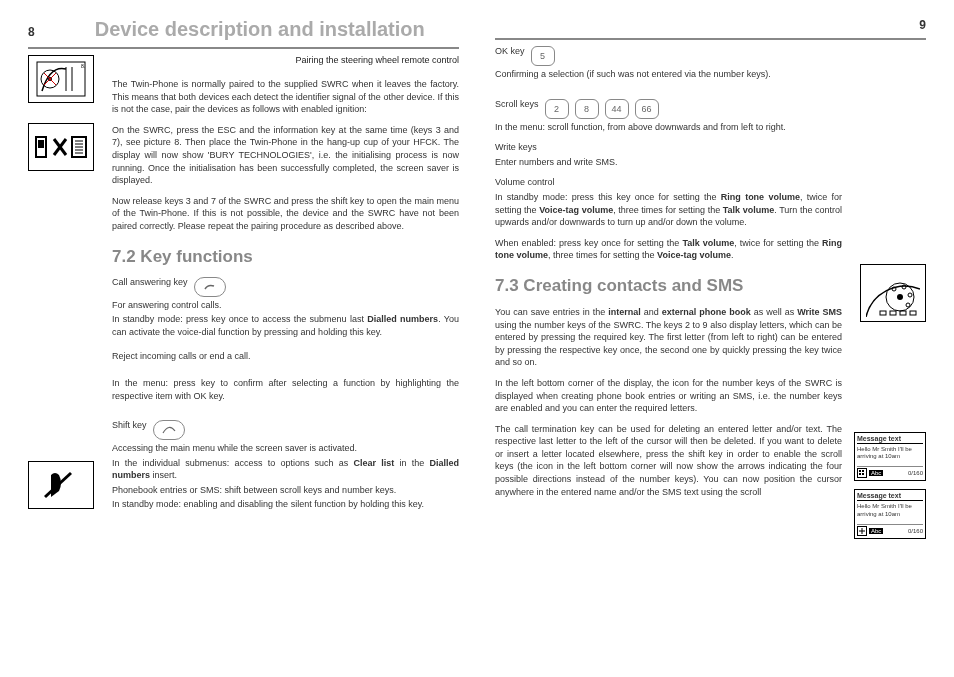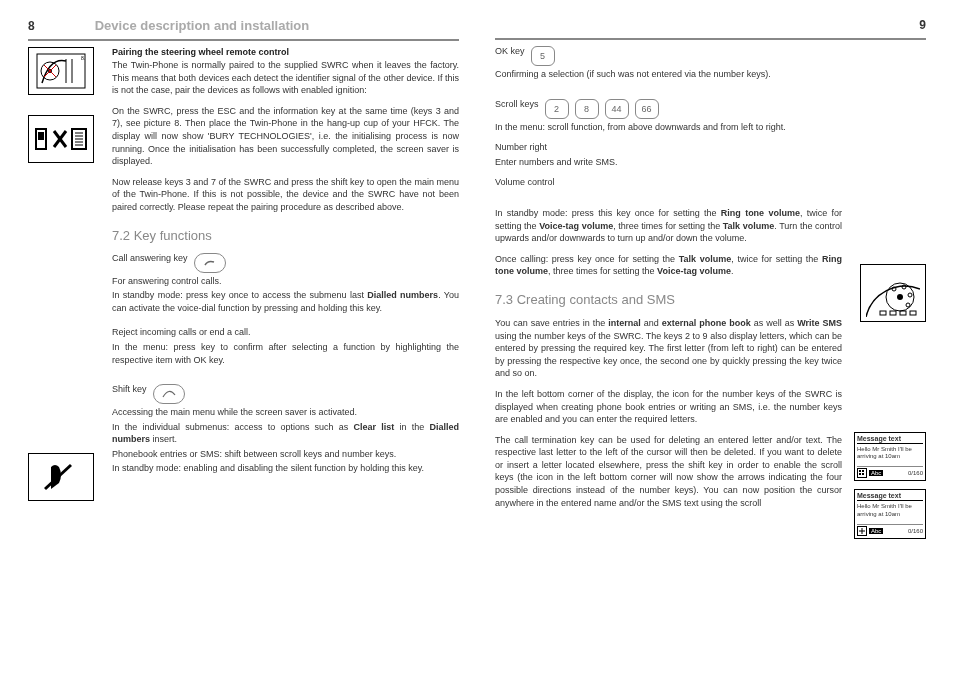--- a/index.html
+++ b/index.html
@@ -32,21 +32,21 @@
     color: #333;
   }
   .header-row {
     display: flex;
     align-items: baseline;
     margin-bottom: 6px;
   }
   .header-row.left .page-number { margin-right: 60px; }
   .header-row.right { justify-content: flex-end; }
   .doc-title {
-    font-size: 13px;
+    font-size: 20px;
     font-weight: bold;
     color: #aaa;
   }
   .body-cols {
     display: flex;
     gap: 14px;
   }
   .side-icons {
     width: 70px;
     flex-shrink: 0;
@@ -54,29 +54,30 @@
     flex-direction: column;
     align-items: flex-start;
   }
   .side-icons.right-side { align-items: flex-end; }
   .text-col {
     flex: 1;
     min-width: 0;
   }
   p { margin: 0 0 8px 0; line-height: 1.4; text-align: justify; }
   .section-head {
+    font-weight: bold;
+    color: #888;
+    font-size: 17px;
+    margin: 14px 0 10px 0;
+  }
+  .bold-head {
     font-weight: normal;
-    color: #888;
-    font-size: 13px;
-    margin: 14px 0 10px 0;
-  }
-  .bold-head {
-    font-weight: bold;
     color: #222;
-    margin-bottom: 2px;
+    margin-bottom: 13px;
+    text-align: right;
   }
   .key-line { display: flex; align-items: flex-start; gap: 6px; margin-bottom: 2px; }
   .key-icon {
     display: inline-flex;
     align-items: center;
     justify-content: center;
     border: 1.5px solid #888;
     border-radius: 6px;
     padding: 2px 4px;
     min-width: 14px;
@@ -202,21 +203,21 @@
                 <path d="M2 7 Q5 2 11 4" fill="none" stroke="#666" stroke-width="1.5"></path>
               </svg>
           </span>
         </div>
         <p style="margin-bottom:2px">For answering control calls.</p>
         <p style="margin-bottom:2px">
           <span>In standby mode: press key once to access the submenu last </span><b>Dialled numbers</b><span>. You can activate the voice-dial function by pressing and holding this key.</span>
         </p>
 
         <br>
-        <p style="margin-bottom:2px">Reject incoming calls or end a call.</p>
+        <p style="margin-bottom:14px">Reject incoming calls or end a call.</p>
         <p>In the menu: press key to confirm after selecting a function by highlighting the respective item with OK key.</p>
 
         <br>
         <div class="key-line">
           <span>Shift key</span>
           <span class="key-icon oval">
             <svg width="16" height="10" viewBox="0 0 16 10">
                 <path d="M2 8 Q8 -2 14 6" fill="none" stroke="#666" stroke-width="1.2"></path>
               </svg>
           </span>
@@ -248,29 +249,29 @@
         <br>
         <div class="key-line">
           <span>Scroll keys</span>
           <span class="key-icon">2</span>
           <span class="key-icon">8</span>
           <span class="key-icon">44</span>
           <span class="key-icon">66</span>
         </div>
         <p>In the menu: scroll function, from above downwards and from left to right.</p>
 
-        <p style="margin-bottom:2px">Number right</p>
+        <p style="margin-bottom:2px">Write keys</p>
         <p>Enter numbers and write SMS.</p>
 
-        <p style="margin-bottom:18px">Volume control</p>
+        <p style="margin-bottom:2px">Volume control</p>
         <p style="margin-bottom:8px">
           <span>In standby mode: press this key once for setting the </span><b>Ring tone volume</b><span>, twice for setting the </span><b>Voice-tag volume</b><span>, three times for setting the </span><b>Talk volume</b><span>. Turn the control upwards and/or downwards to turn up and/or down the volume.</span>
         </p>
         <p>
-          <span>Once calling: press key once for setting the </span><b>Talk volume</b><span>, twice for setting the </span><b>Ring tone volume</b><span>, three times for setting the </span><b>Voice-tag volume</b><span>.</span>
+          <span>When enabled: press key once for setting the </span><b>Talk volume</b><span>, twice for setting the </span><b>Ring tone volume</b><span>, three times for setting the </span><b>Voice-tag volume</b><span>.</span>
         </p>
 
         <div class="section-head">7.3  Creating contacts and SMS</div>
 
         <p>
           <span>You can save entries in the </span><b>internal</b><span> and </span><b>external phone book</b><span> as well as </span><b>Write SMS</b><span> using the number keys of the SWRC. The keys 2 to 9 also display letters, which can be entered by pressing the required key. The first letter (from left to right) can be entered by pressing the respective key once, the second one by quickly pressing the key twice and so on.</span>
         </p>
         <p>In the left bottom corner of the display, the icon for the number keys of the SWRC is displayed when creating phone book entries or writing an SMS, i.e. the number keys are enabled and you can enter the required letters.</p>
         <p>The call termination key can be used for deleting an entered letter and/or text. The respective last letter to the left of the cursor will then be deleted. If you want to delete or insert a letter located elsewhere, press the shift key in order to enable the scroll keys (the icon in the left bottom corner will now show the arrows indicating the four possible directions instead of the number keys). You can now position the cursor anywhere in the entered name and/or the SMS text using the scroll</p>
       </div>

